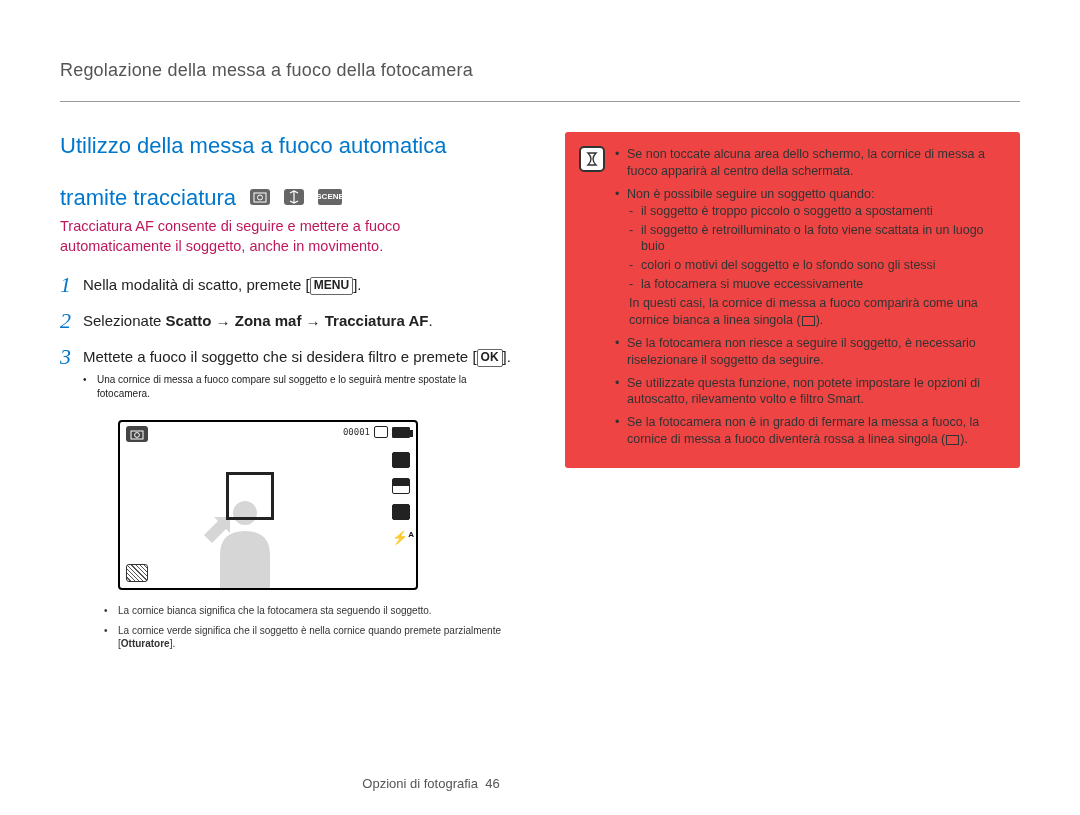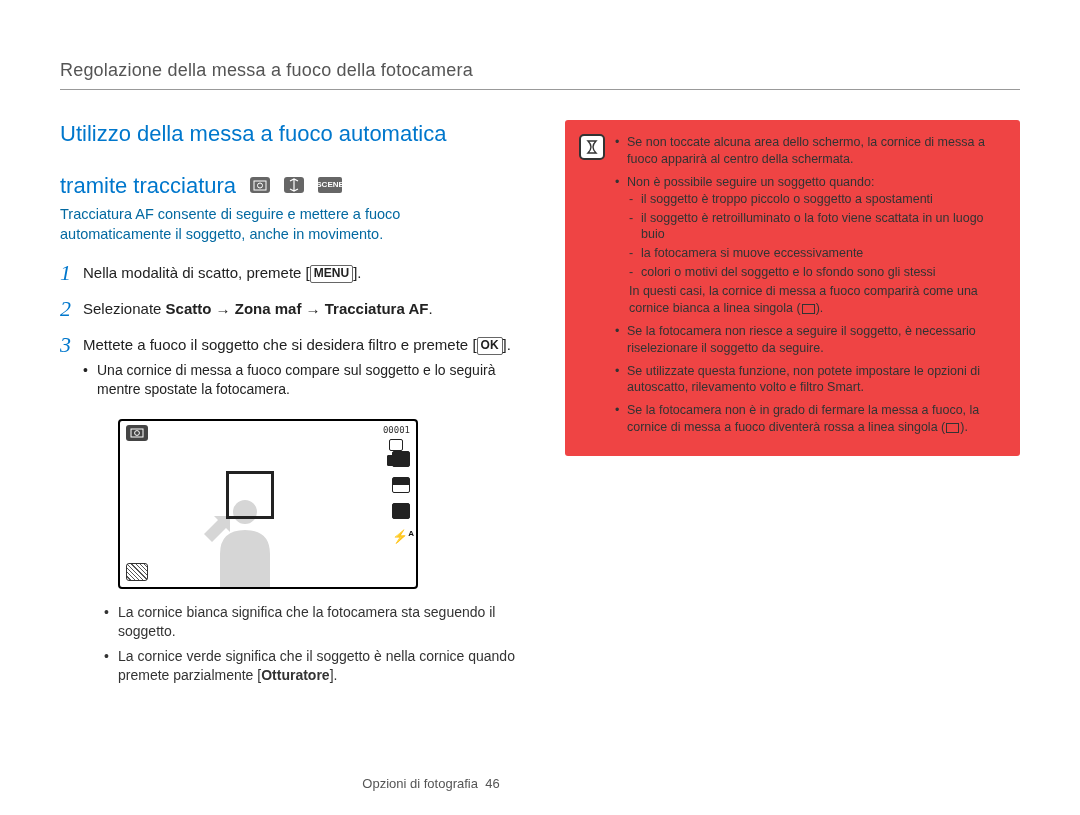--- a/index.html
+++ b/index.html
@@ -10,21 +10,21 @@
     background: #fff;
     width: 1080px;
     height: 815px;
     padding: 60px 60px 30px 60px;
     position: relative;
   }
   .page-header {
     font-size: 18px;
     font-weight: 300;
     color: #555;
-    padding-bottom: 8px;
+    padding-bottom: 20px;
     border-bottom: 1px solid #999;
     margin-bottom: 30px;
     letter-spacing: 0.2px;
   }
   .columns {
     display: flex;
     gap: 50px;
   }
   .left-col { flex: 1; min-width: 0; }
   .right-col { flex: 1; min-width: 0; }
@@ -53,21 +53,21 @@
     font-size: 10px;
     font-weight: bold;
     margin-left: 2px;
   }
   .mode-icon.scene { background: #666; font-size: 8px; border-radius: 2px; width: 24px; }
 
   .intro-text {
     font-size: 14.5px;
     line-height: 1.35;
     margin-bottom: 18px;
-    color: #0369a1;
+    color: #be185d;
   }
 
   .step { display: flex; gap: 12px; margin-bottom: 14px; }
   .step-num {
     font-family: Georgia, 'Times New Roman', serif;
     font-size: 22px;
     color: #0077cc;
     font-style: italic;
     font-weight: 500;
     flex-shrink: 0;
@@ -92,21 +92,21 @@
   }
 
   .sub-bullets {
     list-style: none;
     margin-top: 6px;
     margin-left: 0;
   }
   .sub-bullets li {
     position: relative;
     padding-left: 14px;
-    font-size: 14px;
+    font-size: 10px;
     line-height: 1.35;
     margin-bottom: 6px;
   }
   .sub-bullets li::before {
     content: "•";
     position: absolute;
     left: 0;
     top: 0;
   }
 
@@ -133,21 +133,20 @@
     font-size: 9px;
   }
   .lcd-top-right {
     position: absolute;
     top: 4px; right: 6px;
     display: flex;
     gap: 4px;
     align-items: center;
     font-size: 9px;
     font-family: monospace;
-    flex-direction: column;
   }
   .small-glyph {
     width: 14px; height: 12px;
     border: 1.5px solid #222;
     border-radius: 2px;
   }
   .battery {
     width: 18px; height: 11px;
     border: 1.5px solid #222;
     border-radius: 1px;
@@ -358,22 +357,22 @@
           </svg>
       </div>
       <div class="note-content">
         <ul>
           <li>Se non toccate alcuna area dello schermo, la cornice di messa a fuoco apparirà al centro della schermata.</li>
           <li>
             <span>Non è possibile seguire un soggetto quando:</span>
             <ul>
               <li>il soggetto è troppo piccolo o soggetto a spostamenti</li>
               <li>il soggetto è retroilluminato o la foto viene scattata in un luogo buio</li>
+              <li>colori o motivi del soggetto e lo sfondo sono gli stessi</li>
               <li>la fotocamera si muove eccessivamente</li>
-              <li>colori o motivi del soggetto e lo sfondo sono gli stessi</li>
             </ul>
             <div class="indent-text">
               <span>In questi casi, la cornice di messa a fuoco comparirà come una cornice bianca a linea singola (</span><span class="inline-box"></span><span>).</span>
             </div>
           </li>
           <li>Se la fotocamera non riesce a seguire il soggetto, è necessario riselezionare il soggetto da seguire.</li>
           <li>Se utilizzate questa funzione, non potete impostare le opzioni di autoscatto, rilevamento volto e filtro Smart.</li>
           <li>
             <span>Se la fotocamera non è in grado di fermare la messa a fuoco, la cornice di messa a fuoco diventerà rossa a linea singola (</span><span class="inline-box"></span><span>).</span>
           </li>

